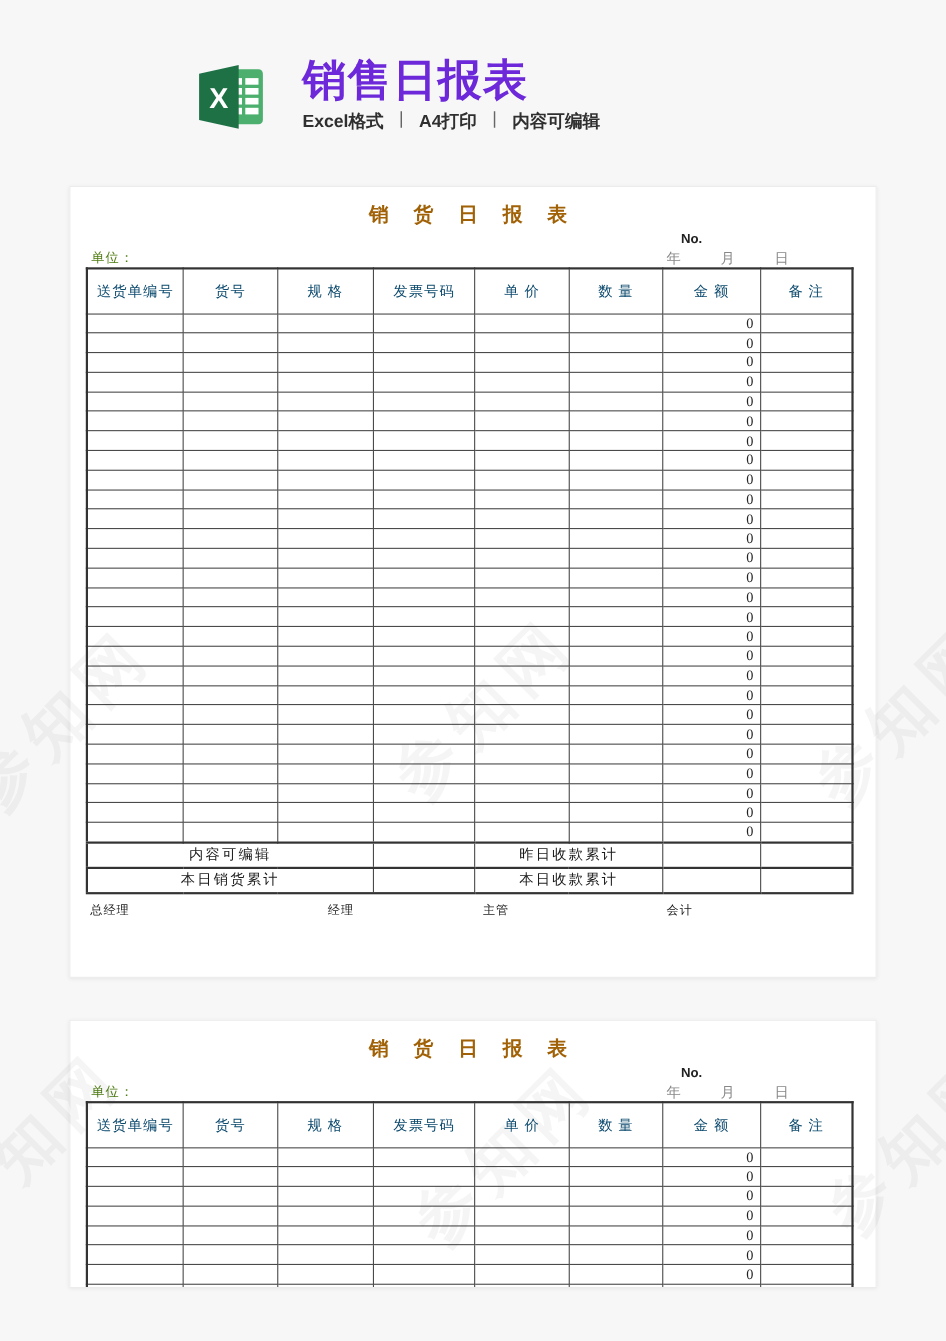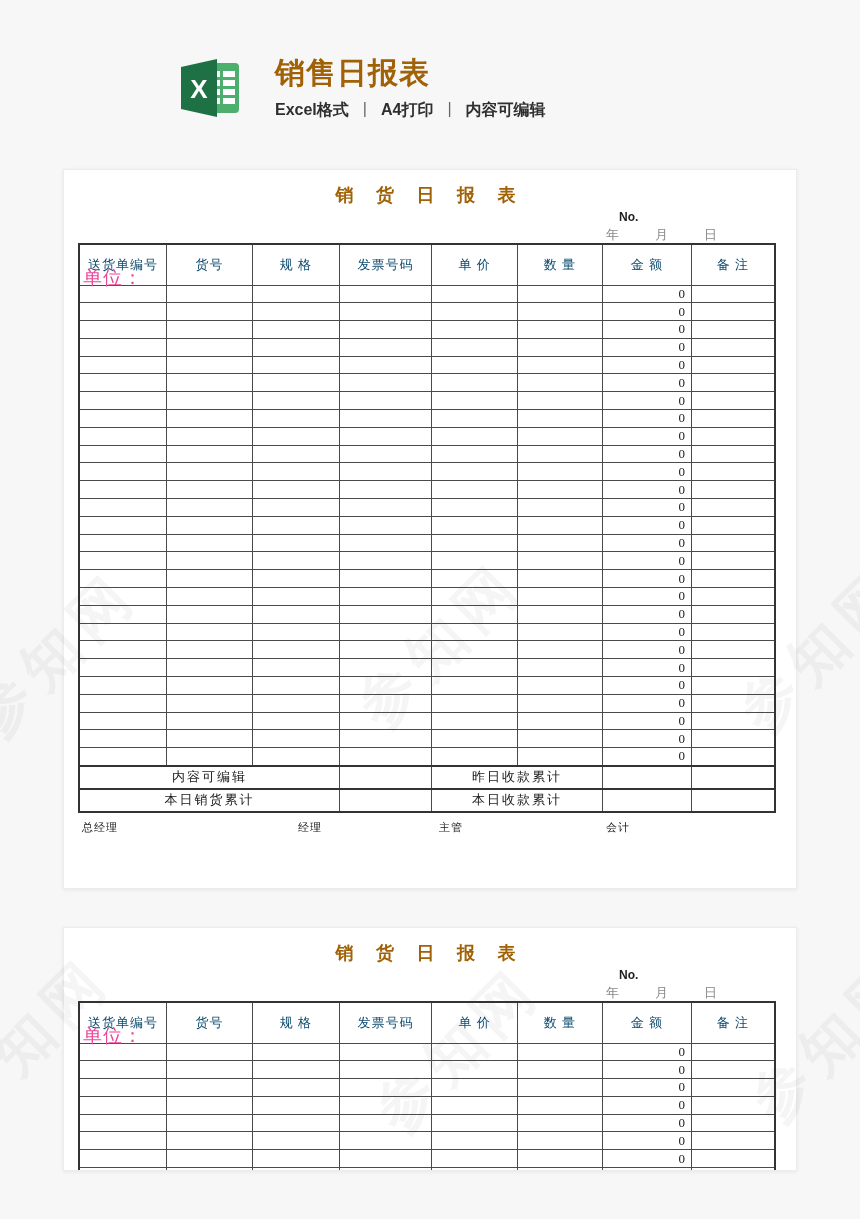--- a/index.html
+++ b/index.html
@@ -14,23 +14,23 @@
   
   .banner {
     padding:55px 0 0 175px;
     display:flex;
     align-items:flex-start;
     gap:34px;
   }
   .excel-icon { width:66px; height:64px; flex:0 0 auto; }
   .banner-text { display:flex; flex-direction:column; }
   .banner-title {
-    font-size:30px;
+    font-size:40px;
     font-weight:bold;
-    color:#a16207;
+    color:#6d28d9;
     line-height:36px;
     letter-spacing:1px;
   }
   .banner-sub {
     margin-top:9px;
     font-size:16px;
     font-weight:bold;
     color:#2f2f2f;
     display:flex;
   }
@@ -61,21 +61,21 @@
   }
   .no-line { position:relative; height:17px; margin-top:1px; }
   .no-line .no {
     position:absolute; left:542px; top:2px;
     font-family:"Liberation Sans", sans-serif;
     font-size:12px; font-weight:bold; color:#222;margin-left:13px;
   }
   .meta-line { position:relative; height:18px; }
   .meta-line .unit {
     position:absolute; left:19px; top:1px;
-    font-size:19px; color:#ec4899; letter-spacing:1px;margin-top:39px;
+    font-size:12px; color:#4d7c0f; letter-spacing:1px;
   }
   .meta-line .dates {
     position:absolute; left:542px; top:1px;
     display:flex; gap:36px;
     font-size:13px; color:#888;
   }
 
   table.report {
     margin-left:14px;
     width:698px;

